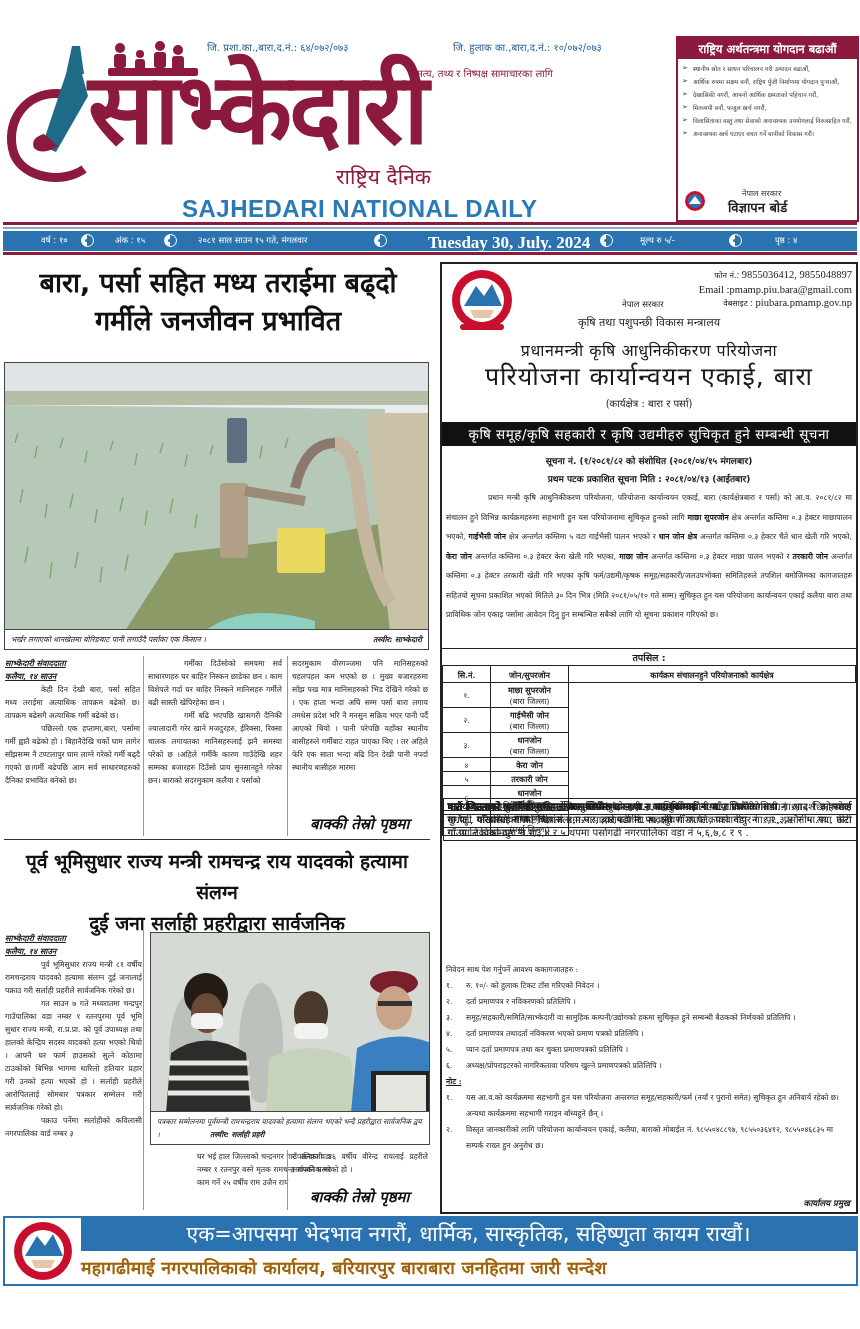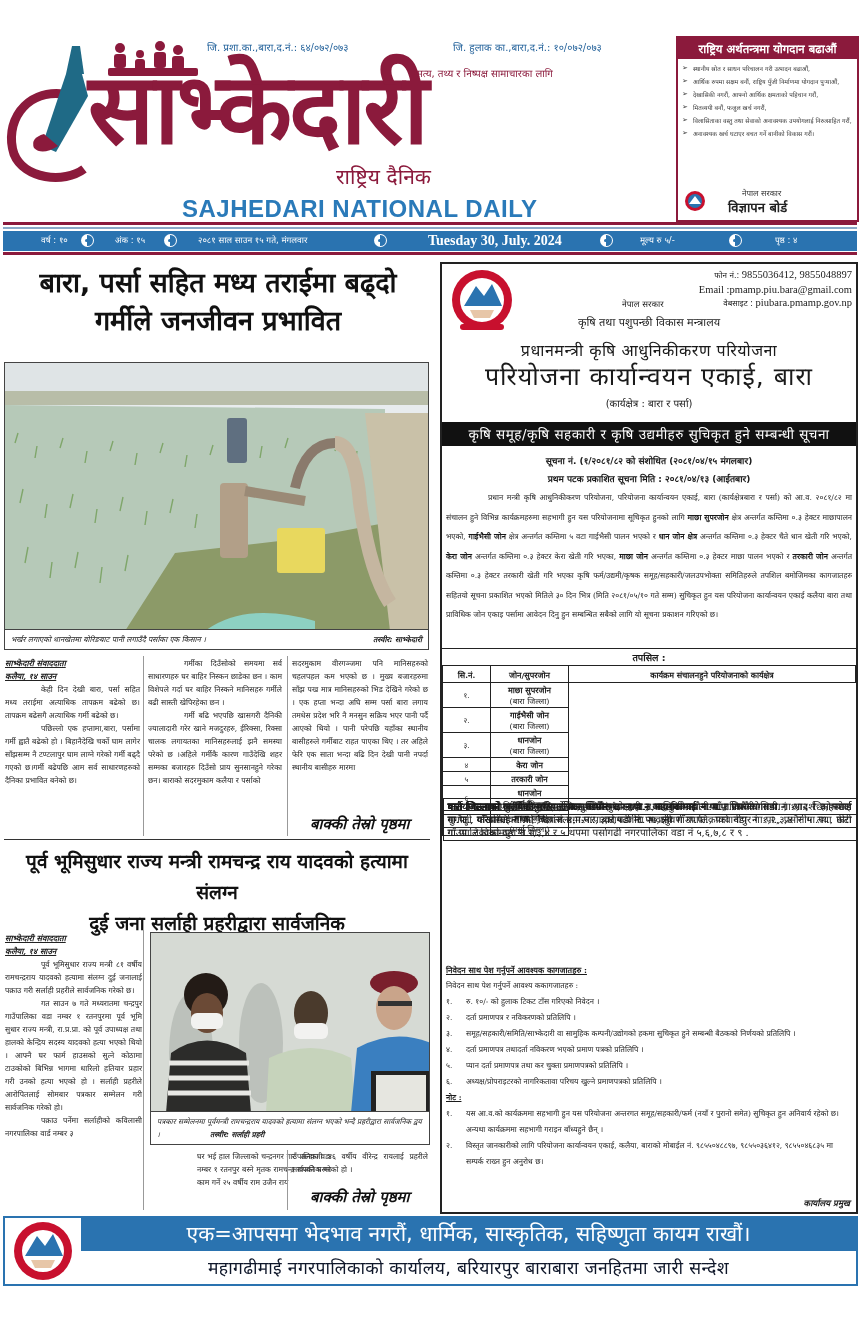--- a/index.html
+++ b/index.html
@@ -28,21 +28,21 @@
 
   .rule-maroon { position: absolute; left: 3px; width: 854px; height: 3px; background: #8b1a3c; }
   .rule-blue { position: absolute; left: 3px; width: 854px; height: 2px; background: #8aa9c8; }
 
   
   #datebar { position: absolute; left: 3px; top: 231px; width: 854px; height: 20px; background: #2a73b0; color: #fff; display: flex; align-items: center; font-size: 8.5px; }
   #datebar .seg { position: absolute; top: 3px; white-space: nowrap; }
   #datebar .yy { position: absolute; top: 3px; width: 13px; height: 13px; border-radius: 50%; background: #fff; }
   #datebar .yy::before { content: ""; position: absolute; left: 6px; top: 1px; width: 6px; height: 11px; border-radius: 0 6px 6px 0; background: #2a73b0; }
   #datebar .yy::after { content: ""; position: absolute; left: 4px; top: 5px; width: 3px; height: 3px; border-radius: 50%; background: #2a73b0; }
-  #datebar .date-en { font-family: "Liberation Serif", serif; font-weight: bold; font-size: 14px; top: 2px; }
+  #datebar .date-en { font-family: "Liberation Serif", serif; font-weight: bold; font-size: 17px; top: 2px; }
 
   
   .headline1 { position: absolute; left: 6px; top: 264px; width: 424px; text-align: center; font-weight: bold; font-size: 27px; line-height: 38px; color: #111; }
   #photo1 { position: absolute; left: 4px; top: 362px; width: 425px; height: 268px; border: 1px solid #444; overflow: hidden; }
   .caption1 { position: absolute; left: 4px; top: 630px; width: 425px; height: 20px; border: 1px solid #444; border-top: none; font-size: 7.5px; font-style: italic; padding: 4px 6px; display: flex; justify-content: space-between; }
   .caption1 .credit { font-weight: bold; }
 
   .col { position: absolute; font-family: "DejaVu Serif", serif; font-size: 7.6px; line-height: 13px; text-align: justify; color: #222; }
   .col p { text-indent: 36px; }
   .byline { font-style: italic; font-weight: bold; text-decoration: underline; text-indent: 0 !important; font-size: 8px; }
@@ -85,21 +85,21 @@
   #notice .docs .h { font-weight: bold; text-decoration: underline; font-size: 8px; }
   #notice .docs .row { display: flex; }
   #notice .docs .row .n { width: 20px; flex: none; }
   #notice .docs .note-h { font-weight: bold; text-decoration: underline; }
   #notice .signature { position: absolute; right: 6px; bottom: 4px; font-style: italic; font-weight: bold; font-size: 8.5px; }
 
   
   #banner { position: absolute; left: 3px; top: 1216px; width: 855px; height: 70px; border: 2px solid #2a73b0; background: #fff; }
   #banner .emblem-foot { position: absolute; left: 2px; top: 2px; width: 76px; height: 62px; }
   #banner .line1 { position: absolute; left: 76px; top: 0; width: 775px; height: 33px; background: #2a73b0; color: #fff; text-align: center; font-size: 21px; line-height: 33px; }
-  #banner .line2 { position: absolute; left: 76px; top: 35px; width: 775px; height: 31px; color: #0f172a; text-align: center; font-size: 17.5px; line-height: 31px; font-weight: normal; letter-spacing: 0.3px; }
+  #banner .line2 { position: absolute; left: 76px; top: 35px; width: 775px; height: 31px; color: #a16207; text-align: left; font-size: 17.5px; line-height: 31px; font-weight: bold; letter-spacing: 0.3px; }
 </style>
 </head>
 <body>
 
 <div id="masthead">
   <svg id="logo-svg" width="96" height="150" viewBox="0 0 96 150">
     <path d="M60 60 C 20 55, 0 90, 10 120 C 20 145, 60 150, 80 135" fill="none" stroke="#8b1a3c" stroke-width="9"></path>
     <polygon points="62,40 78,40 84,62 52,118 38,112" fill="#1f6a86"></polygon>
     <polygon points="68,12 76,12 80,40 62,40" fill="#1f6a86"></polygon>
     <path d="M40 100 q-14 4 -10 14 q8 8 24 -2 z" fill="#8b1a3c"></path>
@@ -355,21 +355,20 @@
         </tr>
         <tr>
           <td class="sn">७</td>
           <td class="zone"><span>माछा जोन</span><span class="d">(पर्सा जिल्ला)</span></td>
           <td class="area">पर्सा जिल्लाको धोबिनी गा.पा., पकाहा मैनपुर गा.पा., कालिकामाई गा.पा., विन्ध्यवासिनी गा.पा., छिपहरमाई गा.पा., पोखरिया न.पा., विरगंज उ.म.न.पा.को वडा नं. २७ क्षेत्र ।</td>
         </tr>
       </tbody>
   </table>
 
   <div class="docs">
-    <div class="h">निवेदन साथ पेश गर्नुपर्ने आवश्यक कागजातहरु :</div>
     <div>निवेदन साथ पेश गर्नुपर्ने आवश्य ककागजातहरु :</div>
     <div id="docs-list">
         <div class="row">
           <span class="n">१.</span>
           <span>रु. १०/- को हुलाक टिकट टाँस गरिएको निवेदन ।</span>
         </div>
         <div class="row">
           <span class="n">२.</span>
           <span>दर्ता प्रमाणपत्र र नविकरणको प्रतिलिपि ।</span>
         </div>

